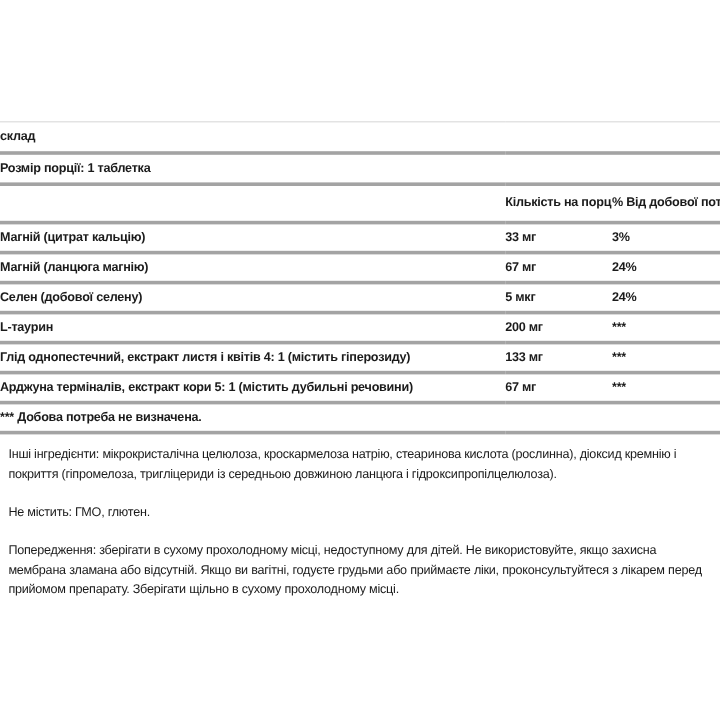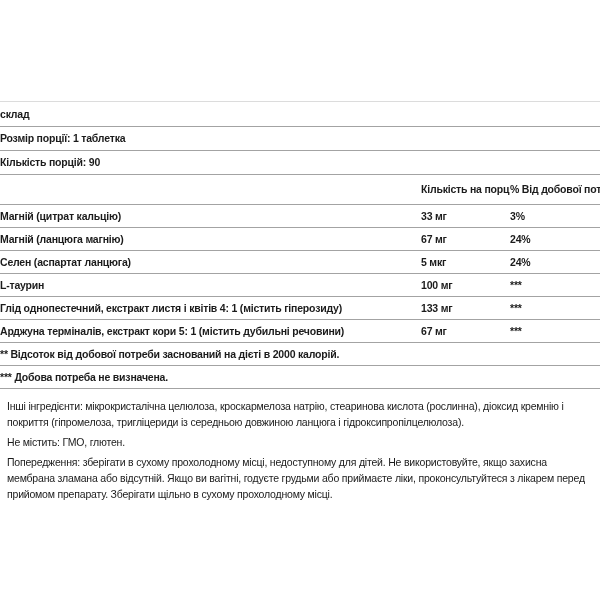--- a/index.html
+++ b/index.html
@@ -23,104 +23,98 @@
     table-layout: fixed;
     border-top: 1px solid #dcdcdc;
   }
   table.facts td {
     font-size: 10.5px;
     font-weight: 700;
     letter-spacing: -0.2px;
     text-align: left;
     vertical-align: middle;
     padding: 0;
-    border-bottom: 1px solid #a3a3a3;
+    border-bottom: 3px solid #a3a3a3;
     line-height: 13px;
     overflow: hidden;
     white-space: nowrap;
   }
   td.name-cell { padding-left: 13px; }
   .row-title td   { height: 24px; }
   .row-info td    { height: 23px; margin-left: 32px; }
   .row-head td    { height: 29px; white-space: normal; line-height: 13px; vertical-align: middle; padding-right: 6px; }
   .row-data td    { height: 22px; }
   .row-foot td    { height: 22px; }
   .note {
     margin: 9px 10px 0 7px;
     font-size: 10.5px;
     font-weight: 400;
     letter-spacing: -0.2px;
     line-height: 16px;
     color: #1b1b1b;
   }
-  .note + .note { margin-top: 4px; }
+  .note + .note { margin-top: 16px; }
 </style>
 </head>
 <body>
 
 <div class="panel">
 
   <table class="facts">
     <colgroup>
       <col style="width:421px">
       <col style="width:89px">
       <col style="width:90px">
     </colgroup>
     <tbody>
       <tr class="row-title">
         <td colspan="3" class="name-cell">склад</td>
       </tr>
       <tr class="row-info">
         <td colspan="3" class="name-cell">Розмір порції: 1 таблетка</td>
       </tr>
-      <tr class="row-info">
-        <td colspan="3" class="name-cell">Кількість порцій: 90</td>
-      </tr>
 
       <tr class="row-head">
         <td class="name-cell"></td>
         <td>Кількість на порцію</td>
         <td>% Від добової потреби **</td>
       </tr>
 
       <tr class="row-data">
         <td class="name-cell">Магній (цитрат кальцію)</td>
         <td>33 мг</td>
         <td>3%</td>
       </tr>
       <tr class="row-data">
         <td class="name-cell">Магній (ланцюга магнію)</td>
         <td>67 мг</td>
         <td>24%</td>
       </tr>
       <tr class="row-data">
-        <td class="name-cell">Селен (аспартат ланцюга)</td>
+        <td class="name-cell">Селен (добової селену)</td>
         <td>5 мкг</td>
         <td>24%</td>
       </tr>
       <tr class="row-data">
         <td class="name-cell">L-таурин</td>
-        <td>100 мг</td>
+        <td>200 мг</td>
         <td>***</td>
       </tr>
       <tr class="row-data">
         <td class="name-cell">Глід однопестечний, екстракт листя і квітів 4: 1 (містить гіперозиду)</td>
         <td>133 мг</td>
         <td>***</td>
       </tr>
       <tr class="row-data">
         <td class="name-cell">Арджуна терміналів, екстракт кори 5: 1 (містить дубильні речовини)</td>
         <td>67 мг</td>
         <td>***</td>
       </tr>
 
       <tr class="row-foot">
-        <td colspan="3" class="name-cell">** Відсоток від добової потреби заснований на дієті в 2000 калорій.</td>
-      </tr>
-      <tr class="row-foot">
         <td colspan="3" class="name-cell">*** Добова потреба не визначена.</td>
       </tr>
     </tbody>
   </table>
 
   <p class="note">Інші інгредієнти: мікрокристалічна целюлоза, кроскармелоза натрію, стеаринова кислота (рослинна), діоксид кремнію і покриття (гіпромелоза, тригліцериди із середньою довжиною ланцюга і гідроксипропілцелюлоза).</p>
   <p class="note">Не містить: ГМО, глютен.</p>
   <p class="note">Попередження: зберігати в сухому прохолодному місці, недоступному для дітей. Не використовуйте, якщо захисна мембрана зламана або відсутній. Якщо ви вагітні, годуєте грудьми або приймаєте ліки, проконсультуйтеся з лікарем перед прийомом препарату. Зберігати щільно в сухому прохолодному місці.</p>
 
 </div>

